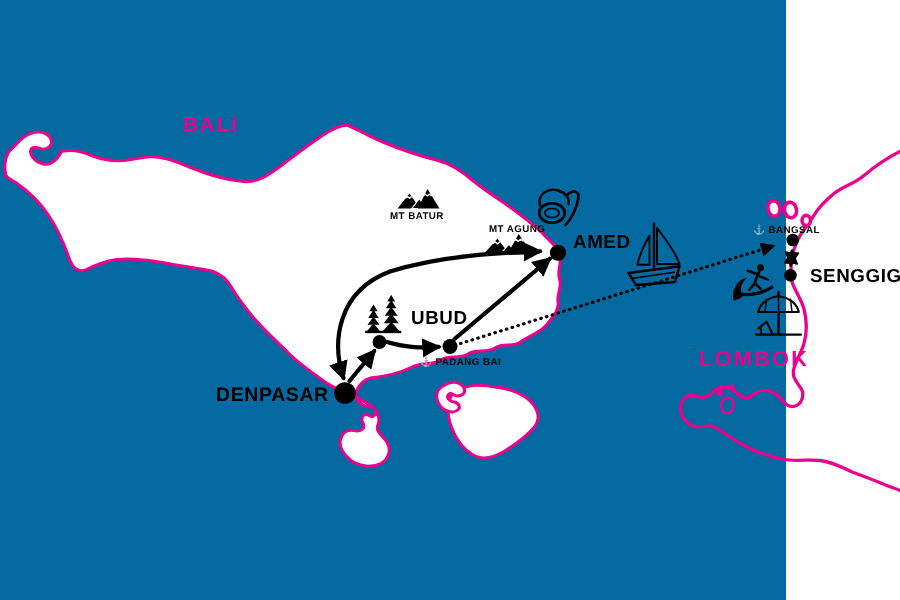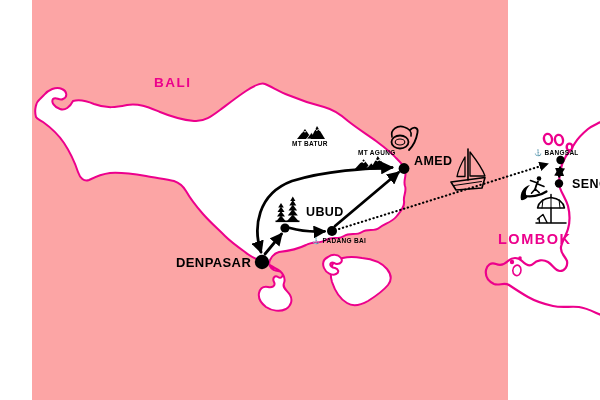--- a/index.html
+++ b/index.html
@@ -1,16 +1,16 @@
 <!DOCTYPE html>
 <html><head>
 <meta charset="utf-8">
 <style>
   html,body{margin:0;padding:0;background:#ffffff;width:600px;height:400px;overflow:hidden;}
-  .map-wrap{position:relative;width:476px;height:400px;background:#fca5a5;font-family:"Liberation Sans",sans-serif;margin-left:32px;}
+  .map-wrap{position:relative;width:524px;height:400px;background:#0369a1;font-family:"Liberation Sans",sans-serif;}
   svg{display:block;}
   .coast{fill:#ffffff;stroke:#EC008C;stroke-width:2;stroke-linejoin:round;}
   .coast-open{fill:none;stroke:#EC008C;stroke-width:2.2;stroke-linejoin:round;stroke-linecap:round;}
   .gili{fill:#ffffff;stroke:#EC008C;stroke-width:2.4;}
   .bay-isle{fill:#EC008C;stroke:none;}
   .bay-isle-o{fill:none;stroke:#EC008C;stroke-width:1.6;}
   .route{fill:none;stroke:#000000;stroke-width:2.8;stroke-linecap:round;}
   .route-dotted{fill:none;stroke:#000000;stroke-width:2.1;stroke-linecap:round;stroke-dasharray:0.4 3.6;}
   .route-short{fill:none;stroke:#000000;stroke-width:2.2;stroke-linecap:round;}
   .dot{fill:#000000;}

